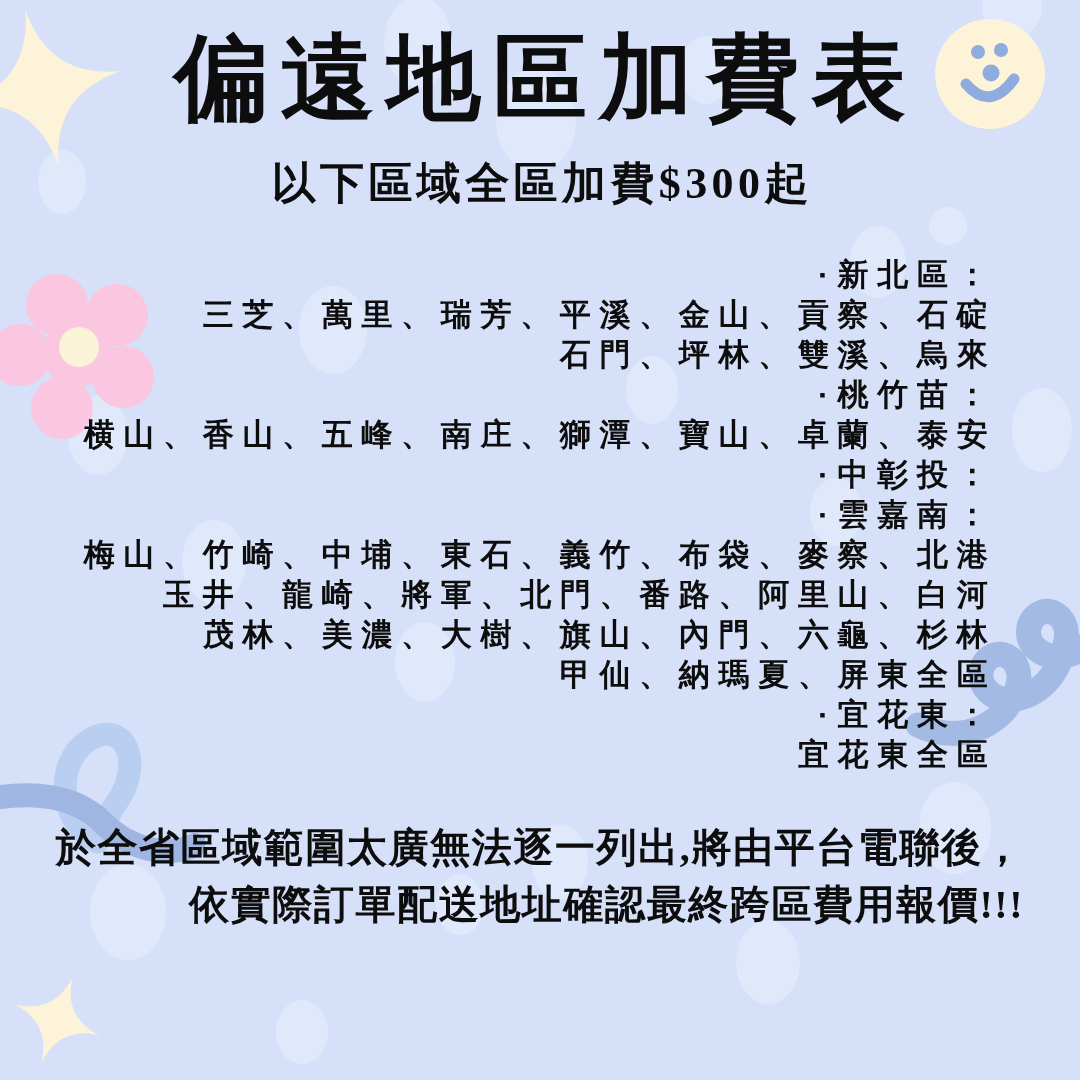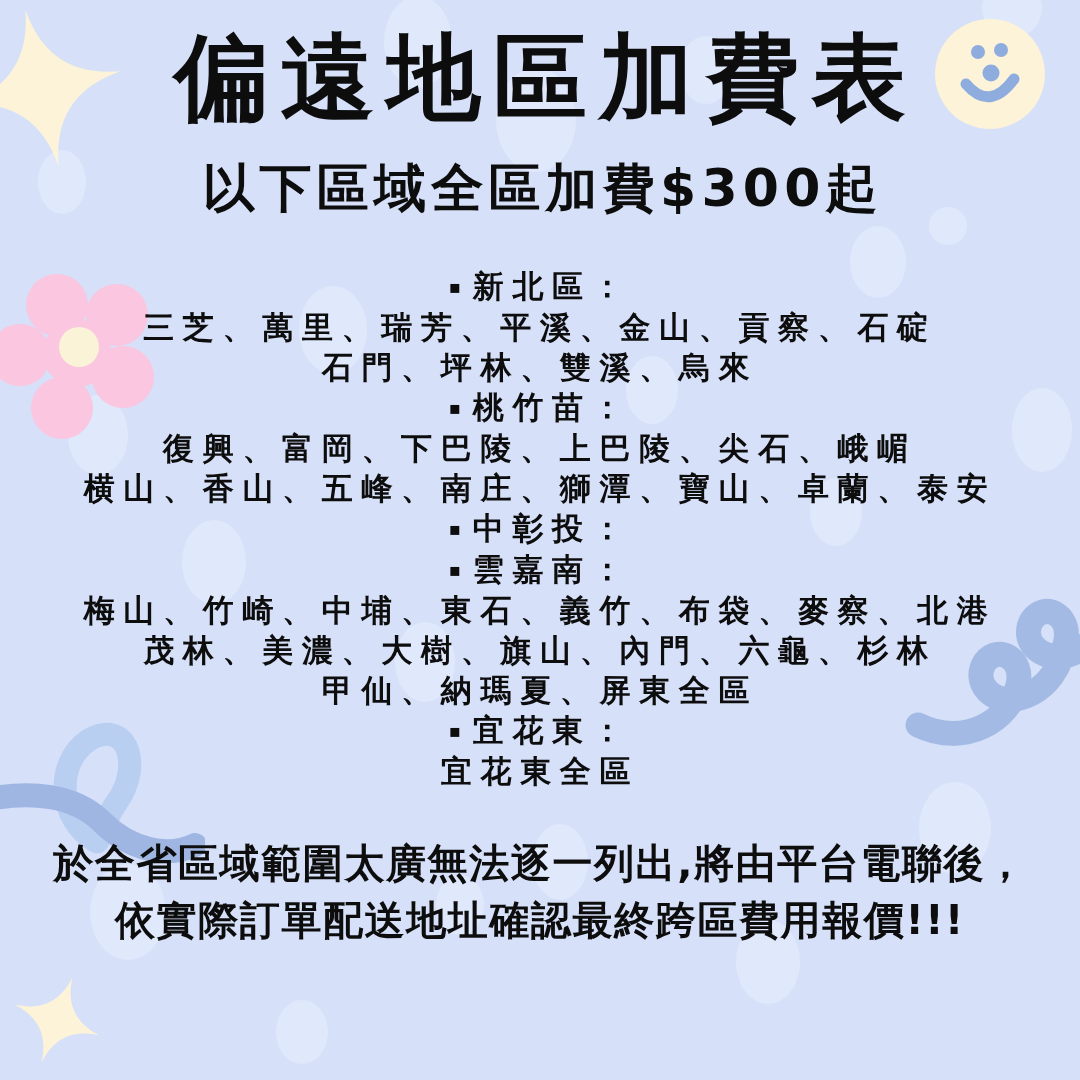--- a/index.html
+++ b/index.html
@@ -5,28 +5,28 @@
   html,body { margin:0; padding:0; background:#D6E0F8; }
   #canvas {
     position:relative; width:1080px; height:1080px; overflow:hidden;
     background:#D6E0F8; color:#0d0d0d;
     font-family:"DejaVu Sans","Liberation Sans",sans-serif;
   }
   .dot { position:absolute; border-radius:50%; z-index:0; }
   .deco { position:absolute; z-index:1; }
   #content {
     position:absolute; inset:0; z-index:2;
-    display:flex; flex-direction:column; align-items:center; text-align:center;
+    display:flex; flex-direction:column; align-items:center; text-align:right;font-family:Liberation Serif, serif;
   }
   .title {
     margin:24px 0 0; font-size:94px; line-height:1.15; font-weight:900;
     letter-spacing:.13em; text-indent:.13em; white-space:nowrap;
   }
   .subtitle {
-    margin-top:22px; font-size:52px; font-weight:900; letter-spacing:.1em;
+    margin-top:22px; font-size:44px; font-weight:900; letter-spacing:.1em;
     text-indent:.1em; white-space:nowrap;
   }
   .body-block {
     margin-top:42px; font-size:31px; line-height:40px; font-weight:900;
     letter-spacing:.28em; white-space:nowrap;
   }
   .sec-head { letter-spacing:.28em; }
   .bullet {
     display:inline-block; font-size:18px; letter-spacing:0;
     vertical-align:4px; margin-right:12px;
@@ -112,27 +112,27 @@
     <h1 class="title">偏遠地區加費表</h1>
     <div class="subtitle">以下區域全區加費$300起</div>
 
     <div class="body-block">
 
       <div class="sec-head"><span class="bullet">▪</span><span>新北區</span><span>：</span></div>
       <div>三芝、萬里、瑞芳、平溪、金山、貢察、石碇</div>
       <div>石門、坪林、雙溪、烏來</div>
 
       <div class="sec-head"><span class="bullet">▪</span><span>桃竹苗</span><span>：</span></div>
-      <div>復興、富岡、下巴陵、上巴陵、尖石、峨嵋</div>
       <div>横山、香山、五峰、南庄、獅潭、寶山、卓蘭、泰安</div>
 
       <div class="sec-head"><span class="bullet">▪</span><span>中彰投</span><span>：</span></div>
 
       <div class="sec-head"><span class="bullet">▪</span><span>雲嘉南</span><span>：</span></div>
       <div>梅山、竹崎、中埔、東石、義竹、布袋、麥察、北港</div>
+      <div>玉井、龍崎、將軍、北門、番路、阿里山、白河</div>
 
       <div>茂林、美濃、大樹、旗山、內門、六龜、杉林</div>
       <div>甲仙、納瑪夏、屏東全區</div>
 
       <div class="sec-head"><span class="bullet">▪</span><span>宜花東</span><span>：</span></div>
       <div>宜花東全區</div>
 
     </div>
 
     <div class="footer">

